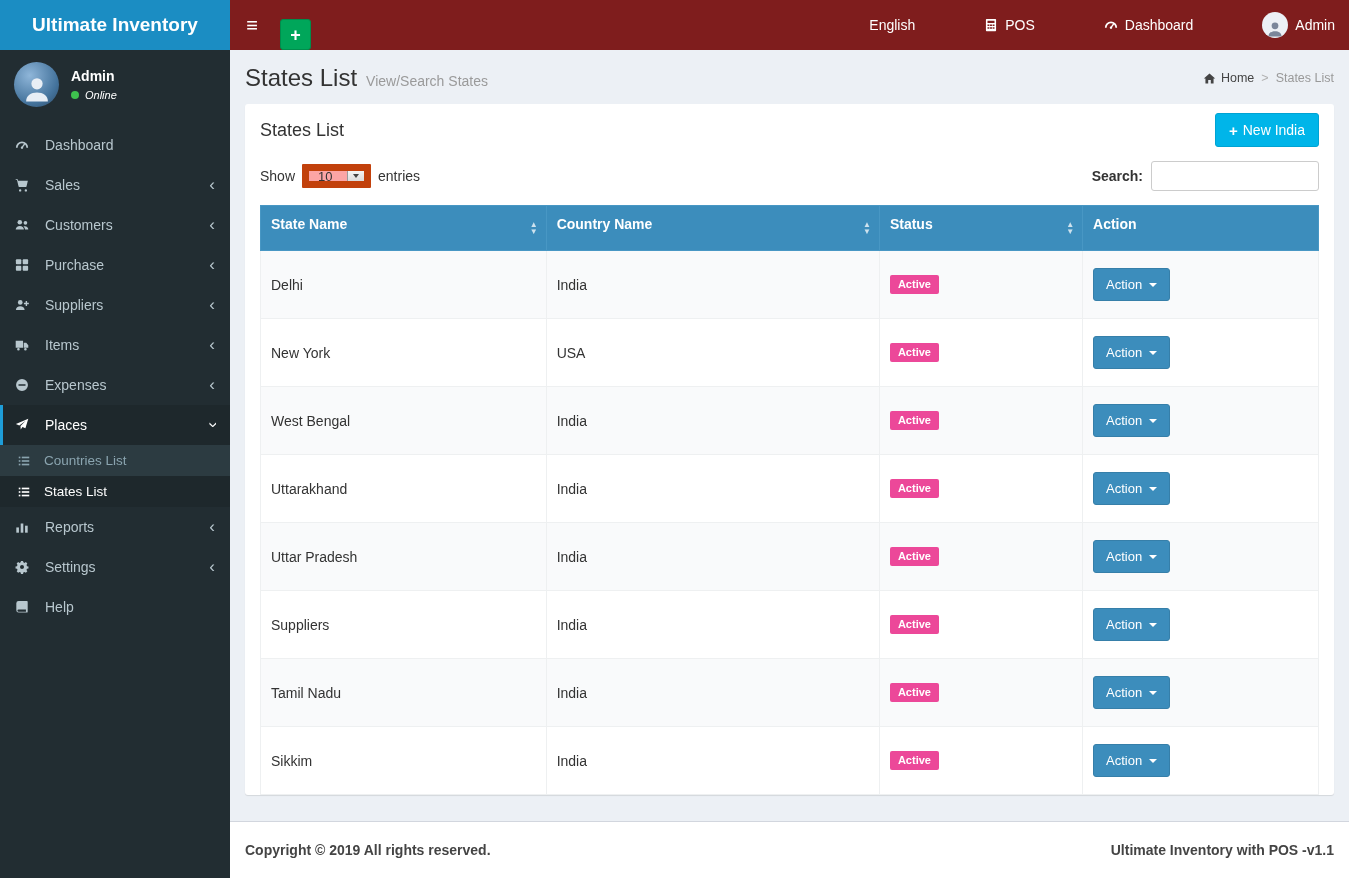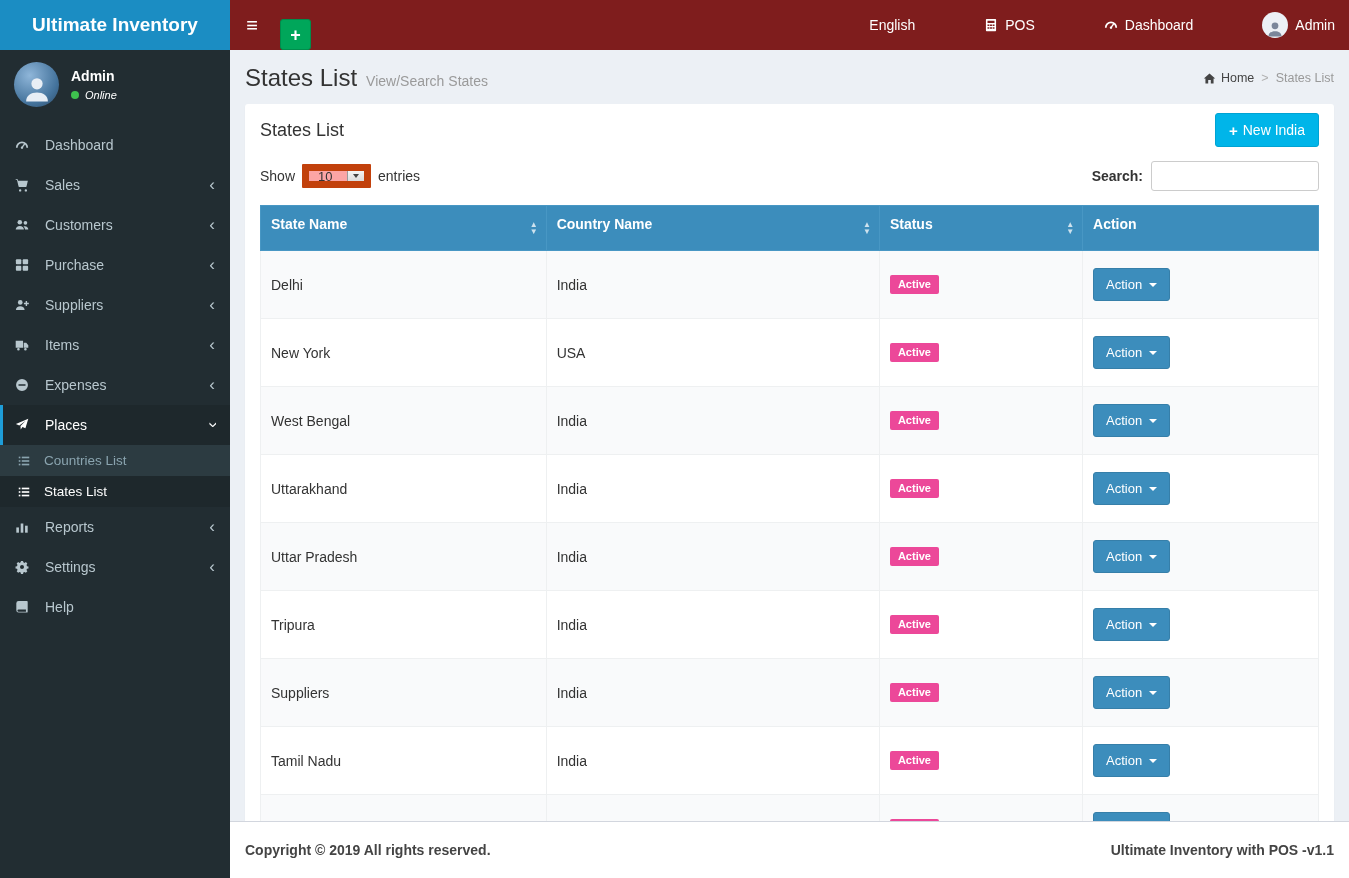--- a/index.html
+++ b/index.html
@@ -419,33 +419,20 @@
          <span class="badge">Active</span>
        </td>
        <td>
          <button class="btn-action">
            <span>Action</span>
            <span class="caret"></span>
          </button>
        </td>
      </tr>
           <tr>
-       <td>Tripura</td>
-       <td>India</td>
-       <td>
-         <span class="badge">Active</span>
-       </td>
-       <td>
-         <button class="btn-action">
-           <span>Action</span>
-           <span class="caret"></span>
-         </button>
-       </td>
-     </tr>
-          <tr>
        <td>Suppliers</td>
        <td>India</td>
        <td>
          <span class="badge">Active</span>
        </td>
        <td>
          <button class="btn-action">
            <span>Action</span>
            <span class="caret"></span>
          </button>

